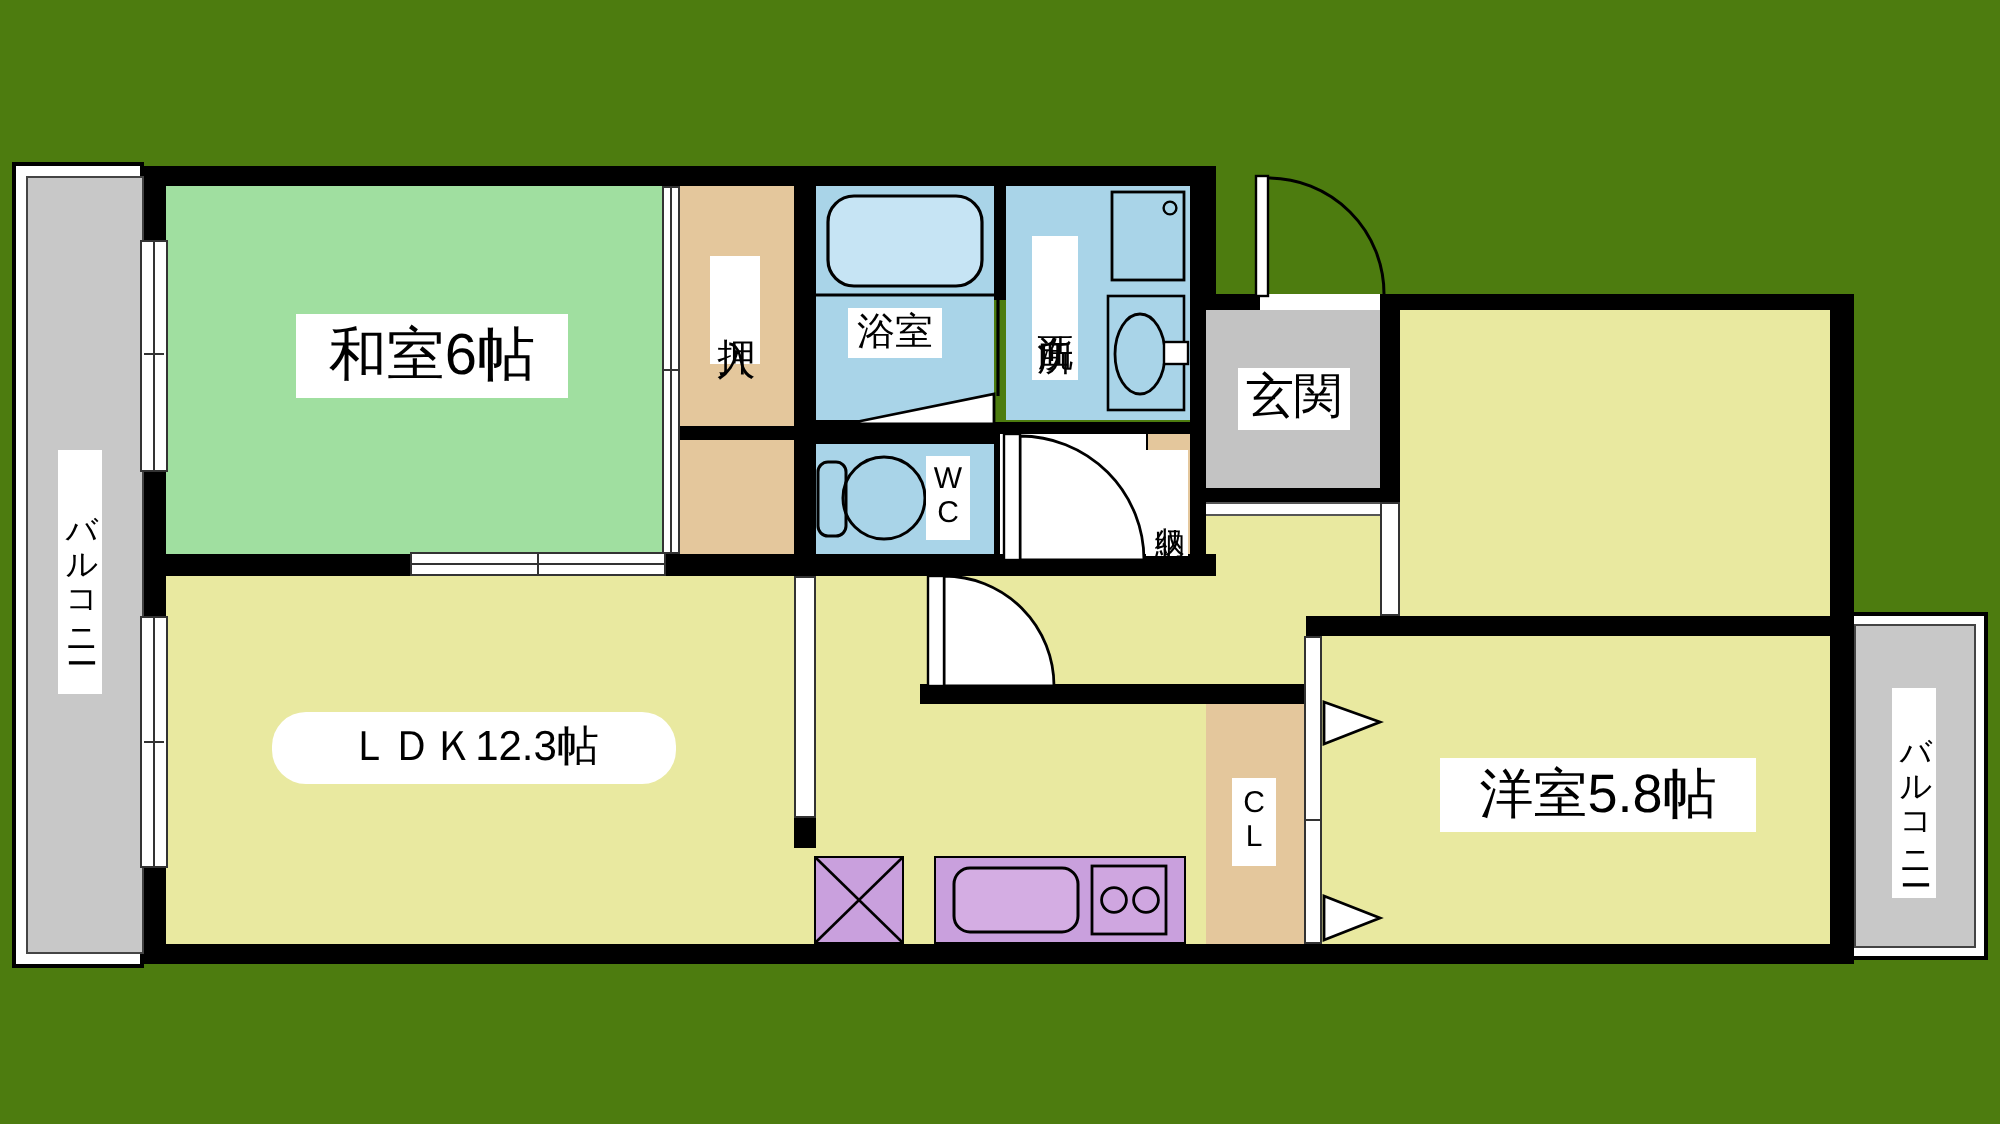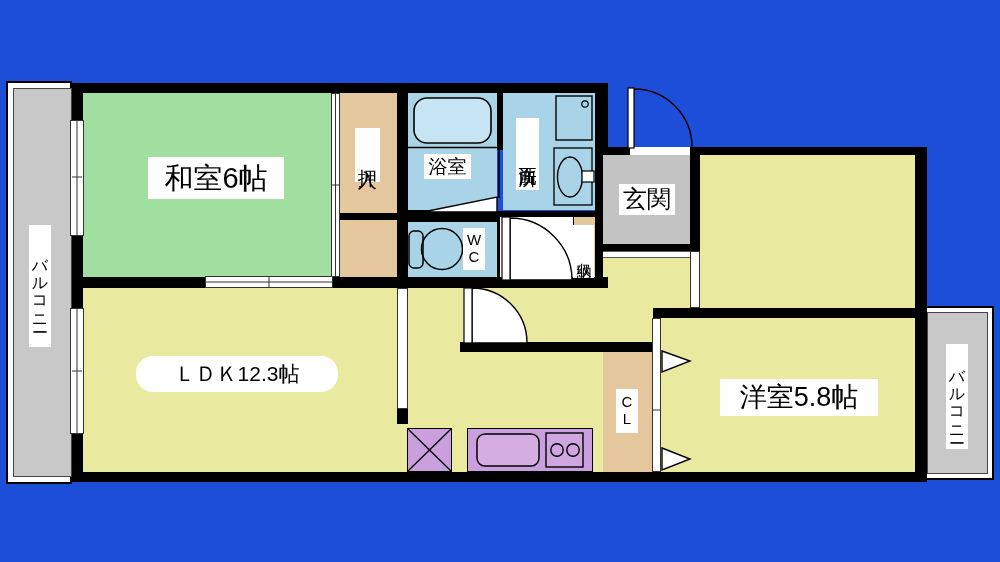--- a/index.html
+++ b/index.html
@@ -1,16 +1,16 @@
 <!DOCTYPE html>
 <html><head>
 <meta charset="utf-8">
 <style>
   html,body{margin:0;padding:0;background:#fff;}
-  #plan{position:relative;width:1000px;height:562px;background:#1d4ed8;overflow:hidden;
+  #plan{position:relative;width:1000px;height:562px;background:#4d7c0f;overflow:hidden;
         font-family:"Liberation Sans","DejaVu Sans",sans-serif;}
   .fill{position:absolute;}
   .wall{position:absolute;background:#000;}
   .strip{position:absolute;background:#fff;border:1px solid #333;box-sizing:border-box;}
   .balc-outer{position:absolute;background:#fff;border:2px solid #000;box-sizing:border-box;}
   .balc-gray{position:absolute;background:#c8c8c8;border:1px solid #444;box-sizing:border-box;}
   .kbox{position:absolute;background:#c9a0dd;border:1.5px solid #000;box-sizing:border-box;}
   .lbl{position:absolute;background:#fff;color:#000;display:flex;align-items:center;justify-content:center;
        font-weight:500;white-space:pre-line;text-align:center;line-height:1.12;}
   .lblv{writing-mode:vertical-rl;text-orientation:upright;letter-spacing:1px;}

